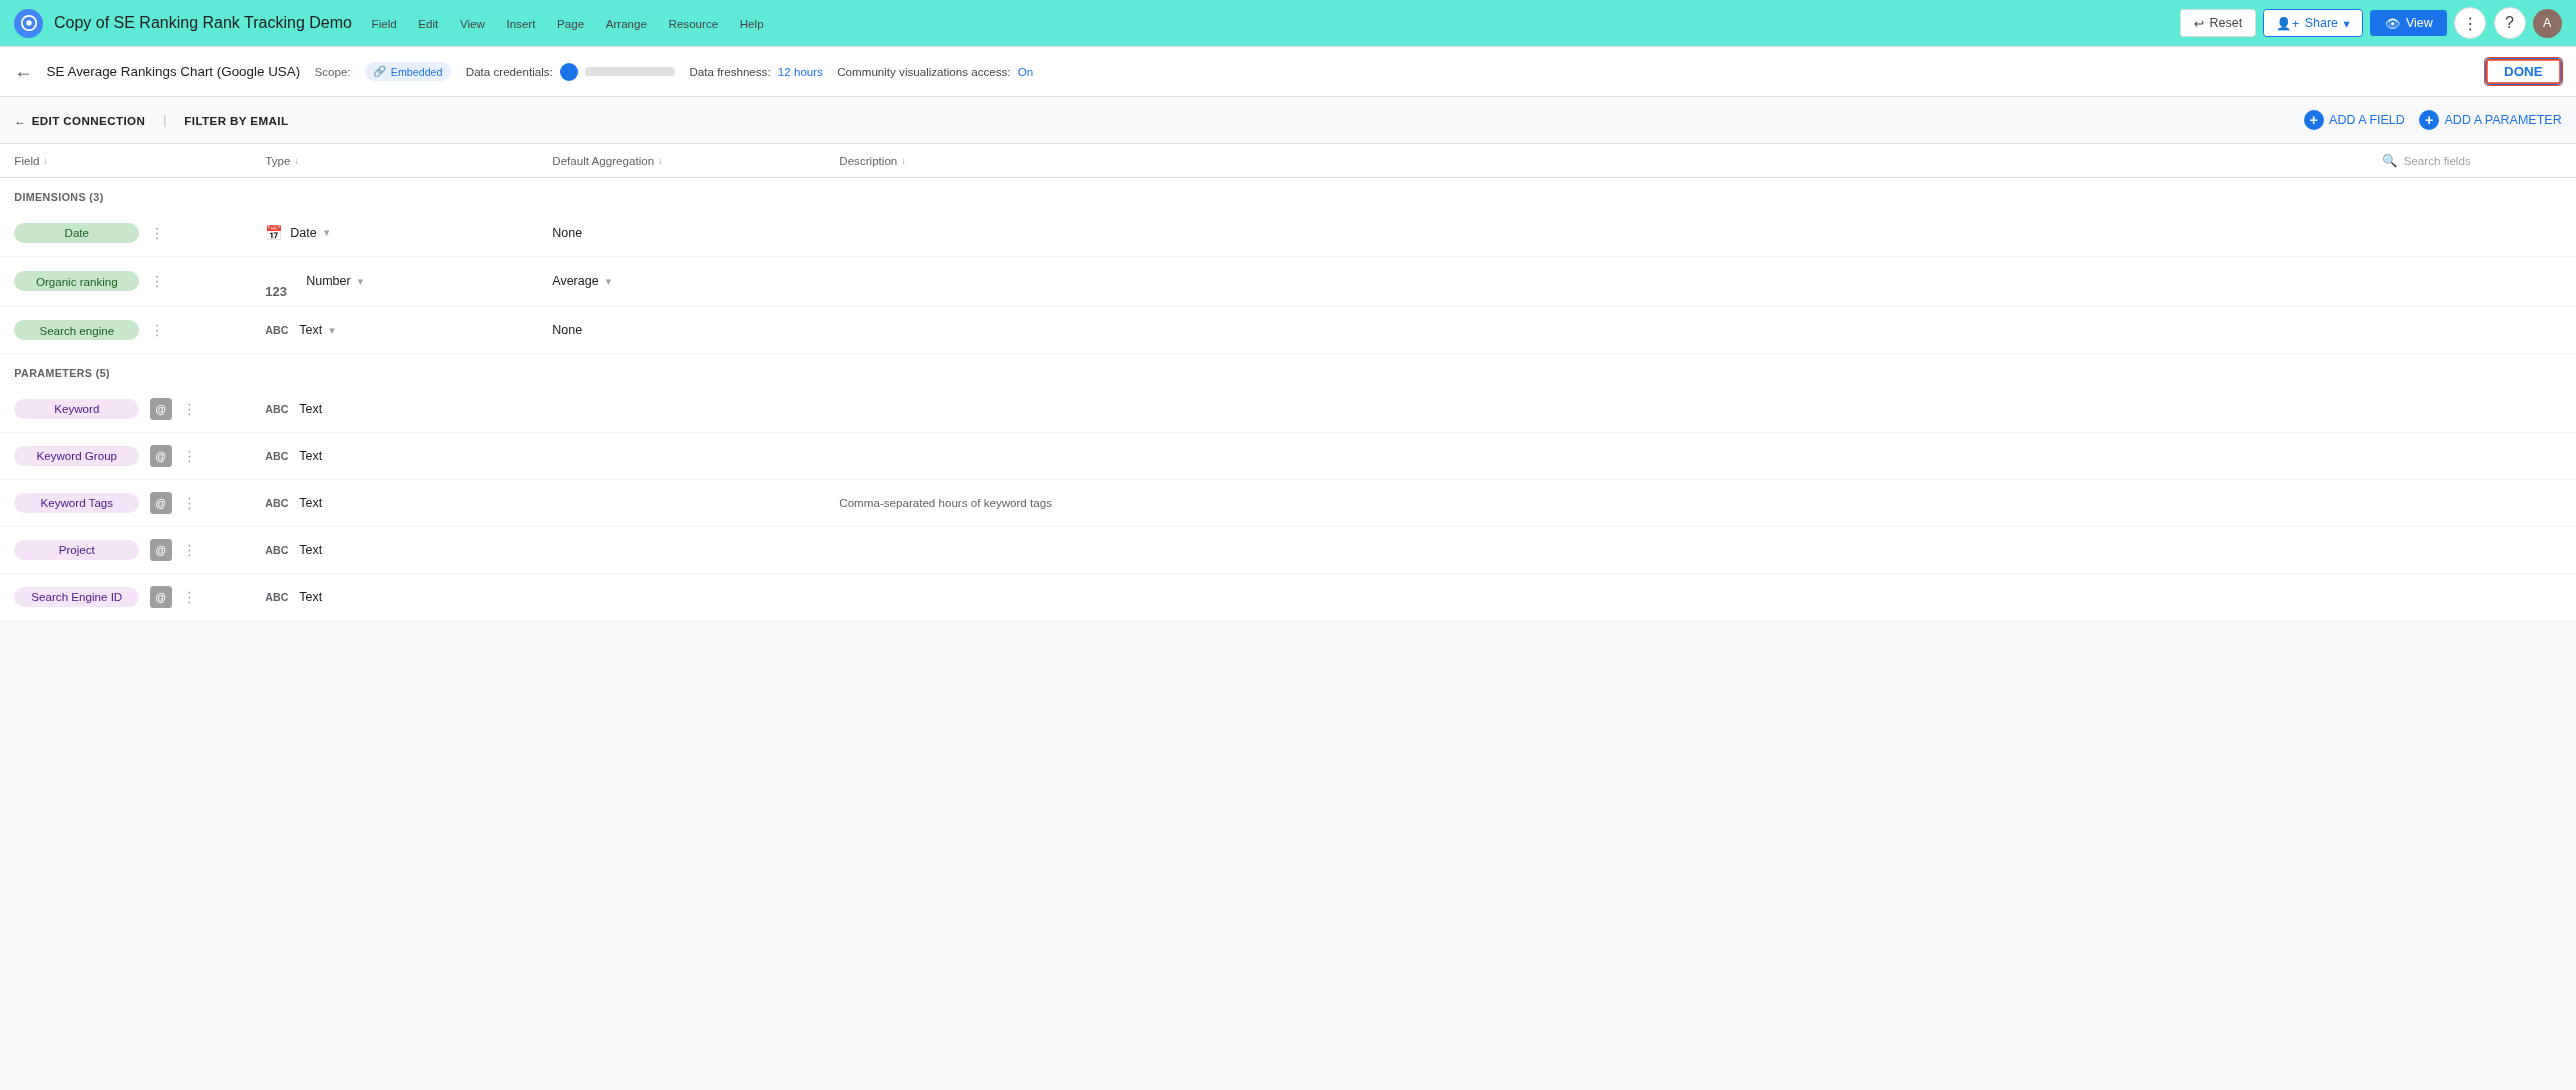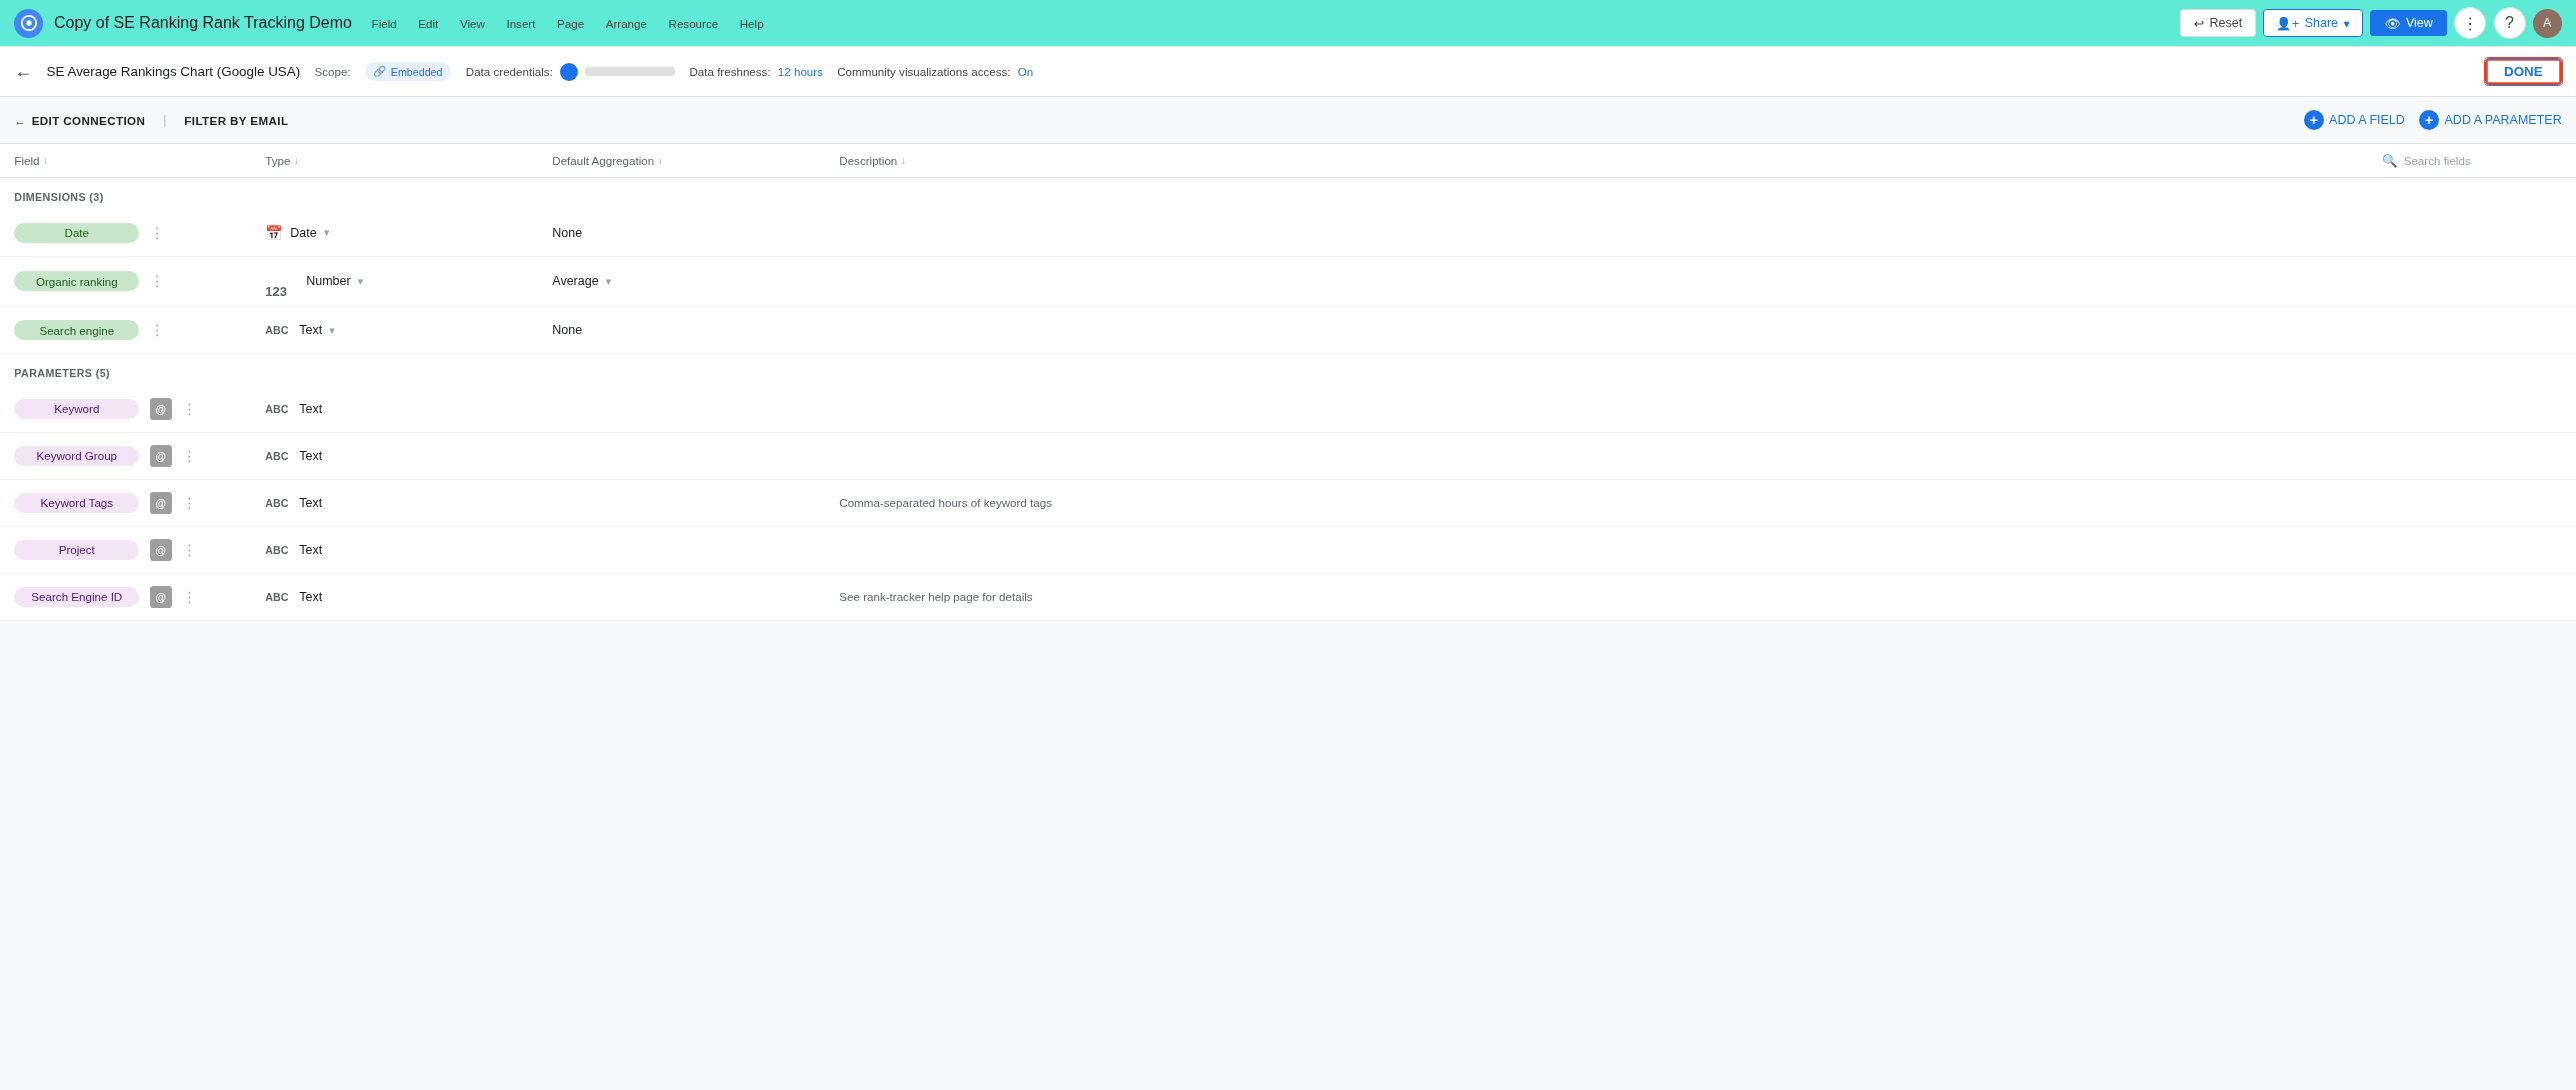--- a/index.html
+++ b/index.html
@@ -474,19 +474,16 @@
     <div class="col-field">
       <span class="field-chip param">Search Engine ID</span>
       <div class="param-icon">@</div>
       <span class="drag-handle">⋮</span>
     </div>
     <div class="col-type">
       <span class="type-icon" style="font-size:10.7px;font-weight:bold;color:#5f6368;">ABC</span>
       <span class="type-text" style="margin-left:3.6px;">Text</span>
     </div>
     <div class="col-agg"></div>
-    <div class="col-desc">
-      <span class="desc-text">See rank-tracker help page for details</span>
-    </div>
     <div class="col-search"></div>
   </div>
 </div>
 
 
 </body></html>

